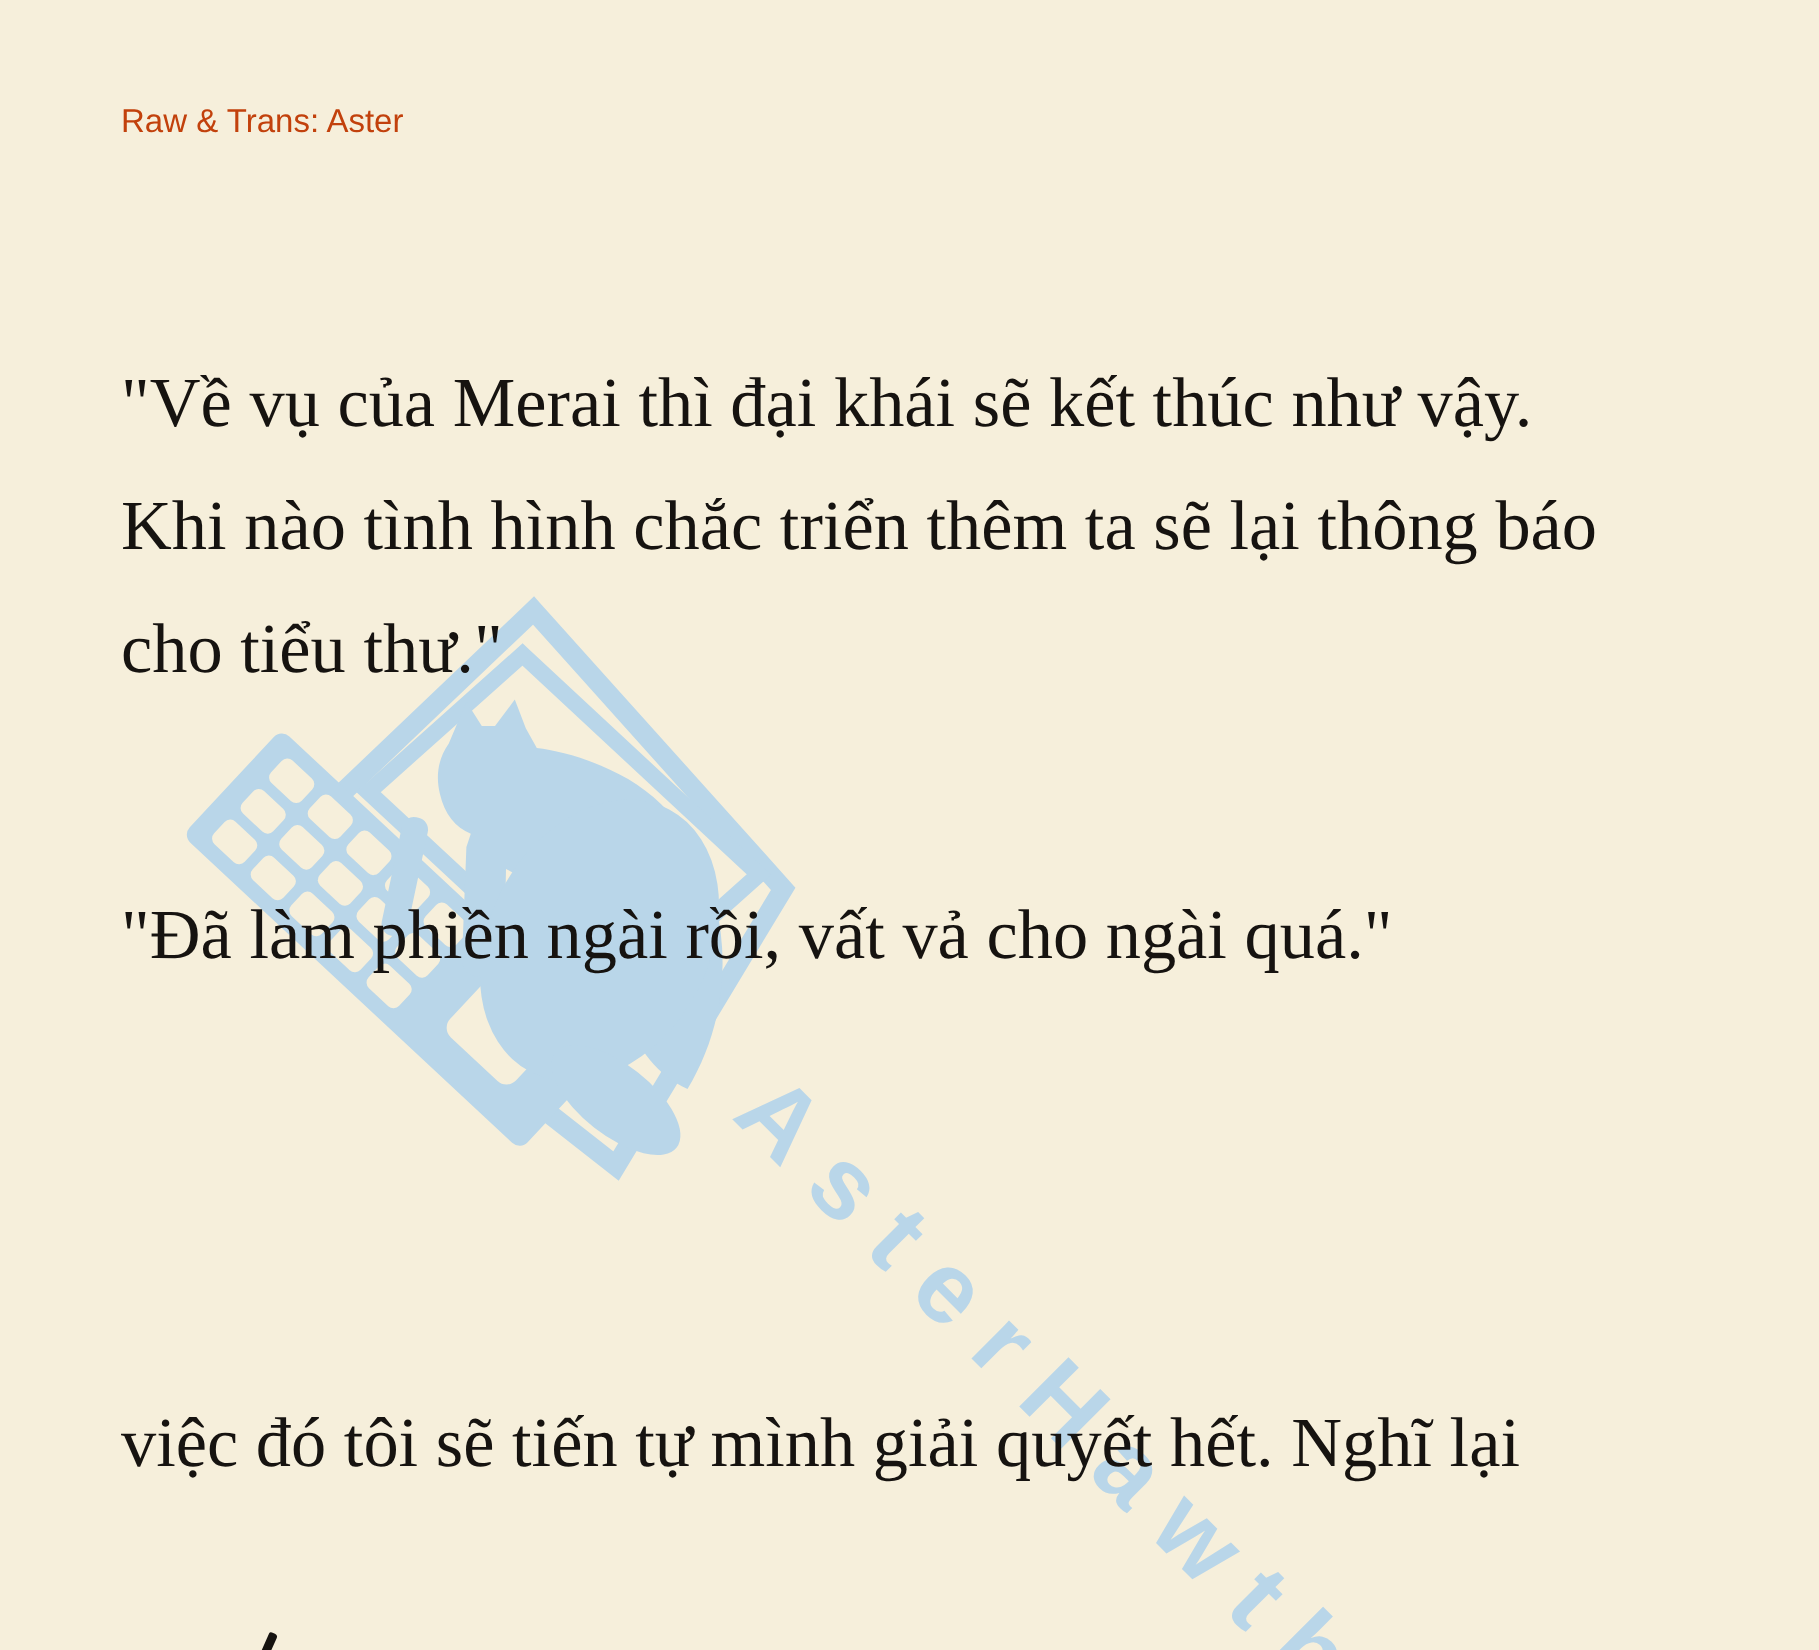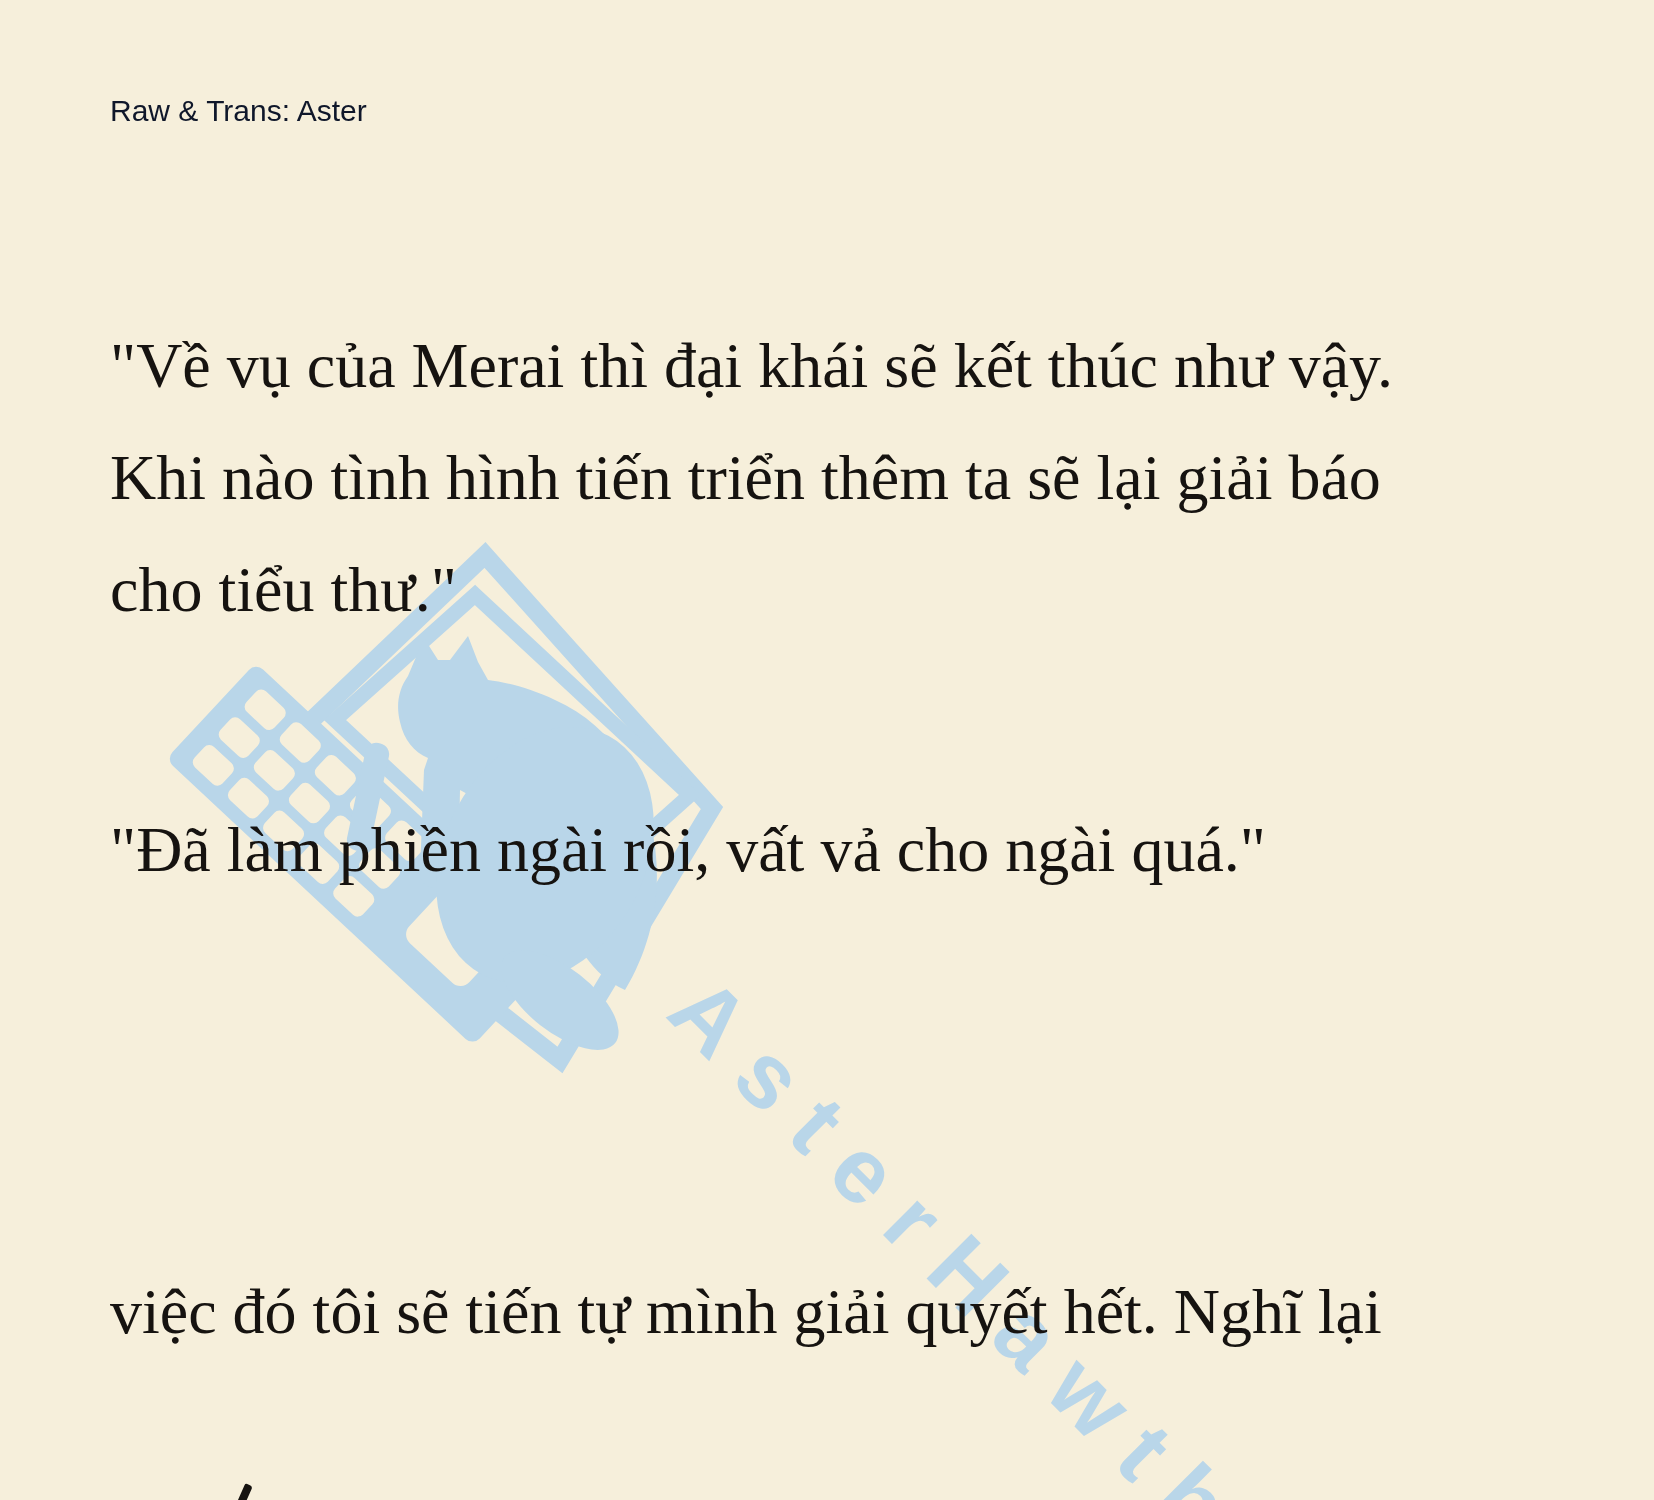--- a/index.html
+++ b/index.html
@@ -28,21 +28,21 @@
     letter-spacing: 26px;
   }
   
   .header-credit {
     position: absolute;
     left: 110px;
     top: 94px;
     z-index: 2;
     font-family: "Liberation Sans", sans-serif;
     font-size: 30px;
-    color: #0f172a;
+    color: #c2410c;
     white-space: nowrap;
   }
   
   .content {
     position: absolute;
     left: 110px;
     top: 310px;
     right: 60px;
     z-index: 2;
     font-size: 64px;
@@ -131,21 +131,21 @@
 
     <text class="wm-text" fill="#b9d6e9" transform="translate(664,1016) rotate(45)">AsterHawthorne</text>
   </g>
 </svg>
 
 <div class="header-credit">Raw &amp; Trans: Aster</div>
 
 <div class="content">
   <p class="para-1">
     <span class="text-line">"Về vụ của Merai thì đại khái sẽ kết thúc như vậy.</span><br>
-    <span class="text-line">Khi nào tình hình tiến triển thêm ta sẽ lại giải báo</span><br>
+    <span class="text-line">Khi nào tình hình chắc triển thêm ta sẽ lại thông báo</span><br>
     <span class="text-line">cho tiểu thư."</span>
   </p>
   <p class="para-2">
     <span class="text-line">"Đã làm phiền ngài rồi, vất vả cho ngài quá."</span>
   </p>
   <p class="para-3">
     <br>
     <span class="text-line">việc đó tôi sẽ tiến tự mình giải quyết hết. Nghĩ lại</span><br>
   </p>
 </div>

